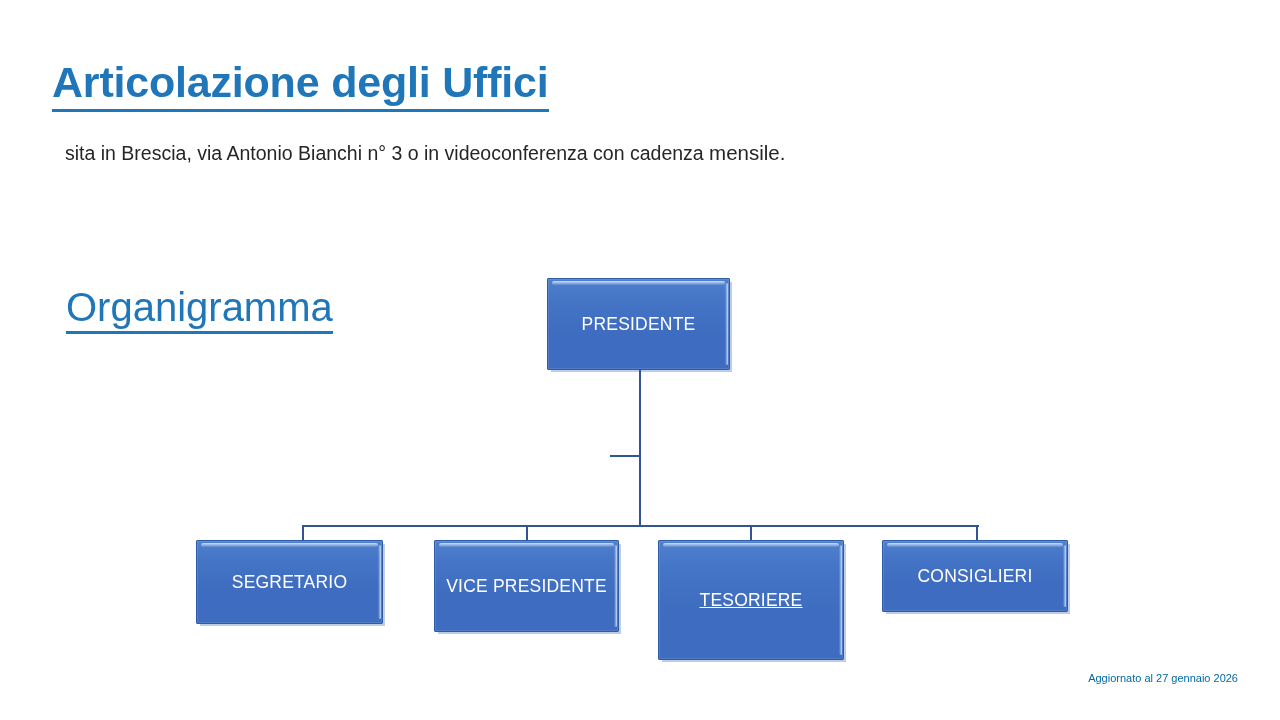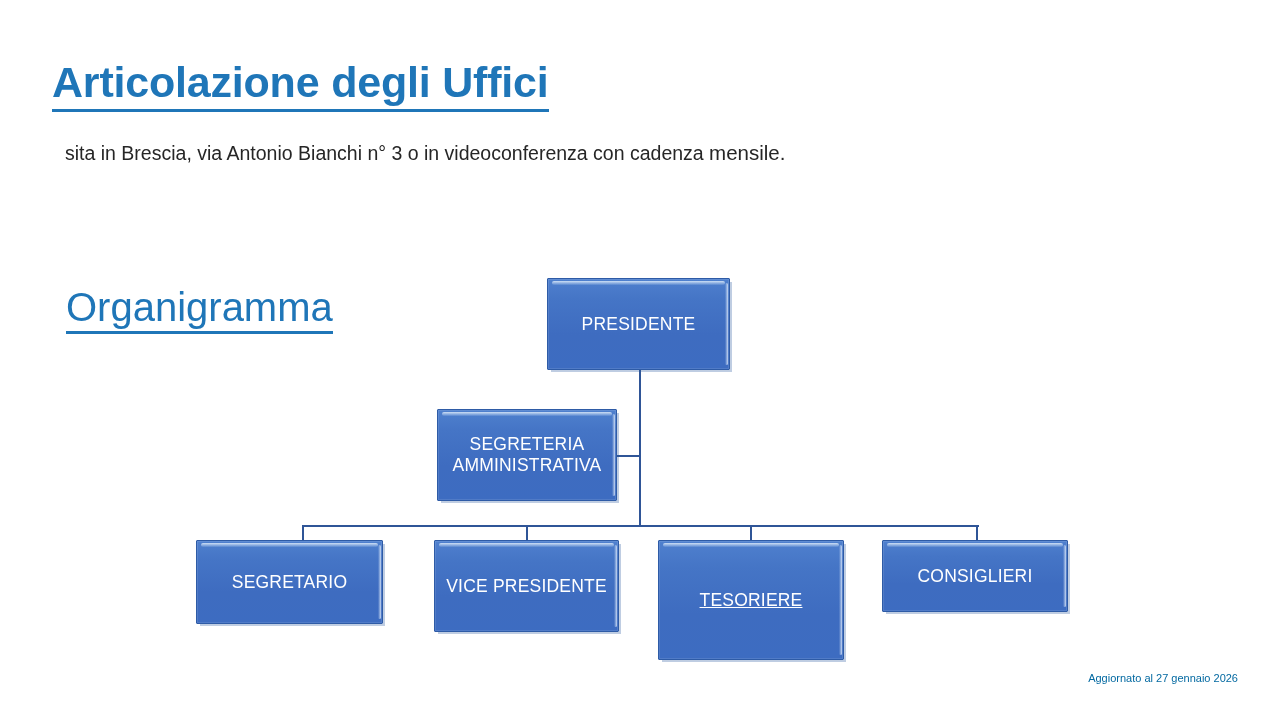--- a/index.html
+++ b/index.html
@@ -163,26 +163,20 @@
 
     <div class="connector v" style="left:302px; top:525px; height:16px;"></div>
     <div class="connector v" style="left:526px; top:525px; height:16px;"></div>
     <div class="connector v" style="left:750px; top:525px; height:16px;"></div>
     <div class="connector v" style="left:976px; top:525px; height:16px;"></div>
 
     <div class="node" style="left:547px; top:278px; width:183px; height:92px;">
       <span class="node-label">PRESIDENTE</span>
     </div>
 
-    <div class="node" style="left:437px; top:409px; width:180px; height:92px;">
-      <span class="node-label">
-        <span>SEGRETERIA</span><br>
-        <span>AMMINISTRATIVA</span>
-      </span>
-    </div>
 
     <div class="node" style="left:196px; top:540px; width:187px; height:84px;">
       <span class="node-label">SEGRETARIO</span>
     </div>
 
     <div class="node" style="left:434px; top:540px; width:185px; height:92px;">
       <span class="node-label">VICE PRESIDENTE</span>
     </div>
 
     <div class="node" style="left:658px; top:540px; width:186px; height:120px;text-decoration:underline;">

